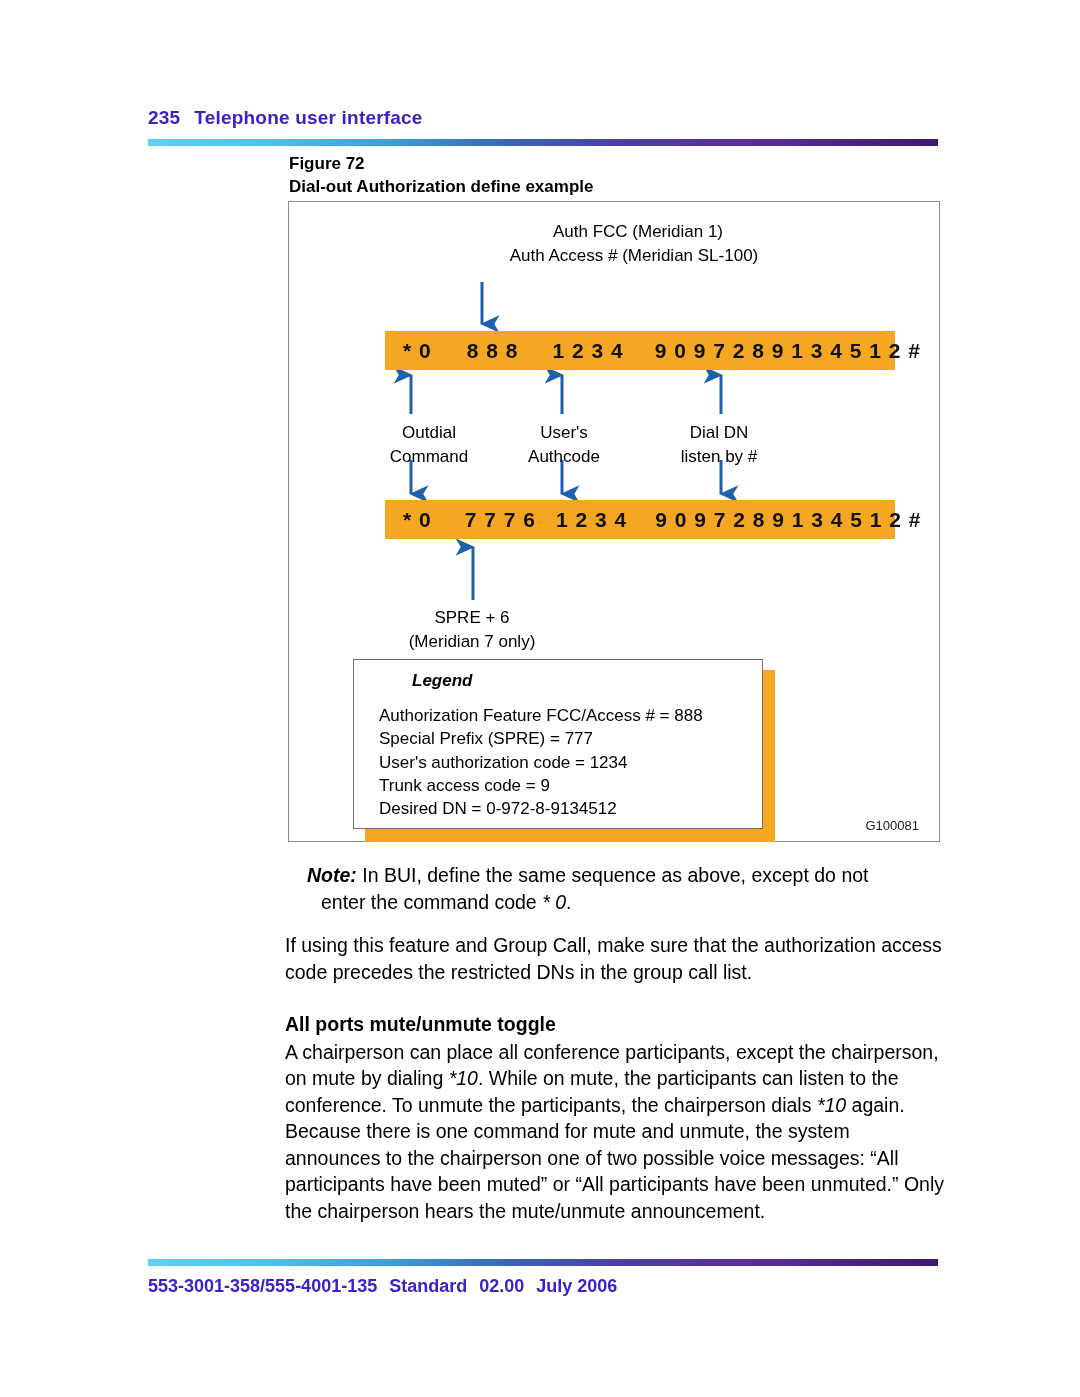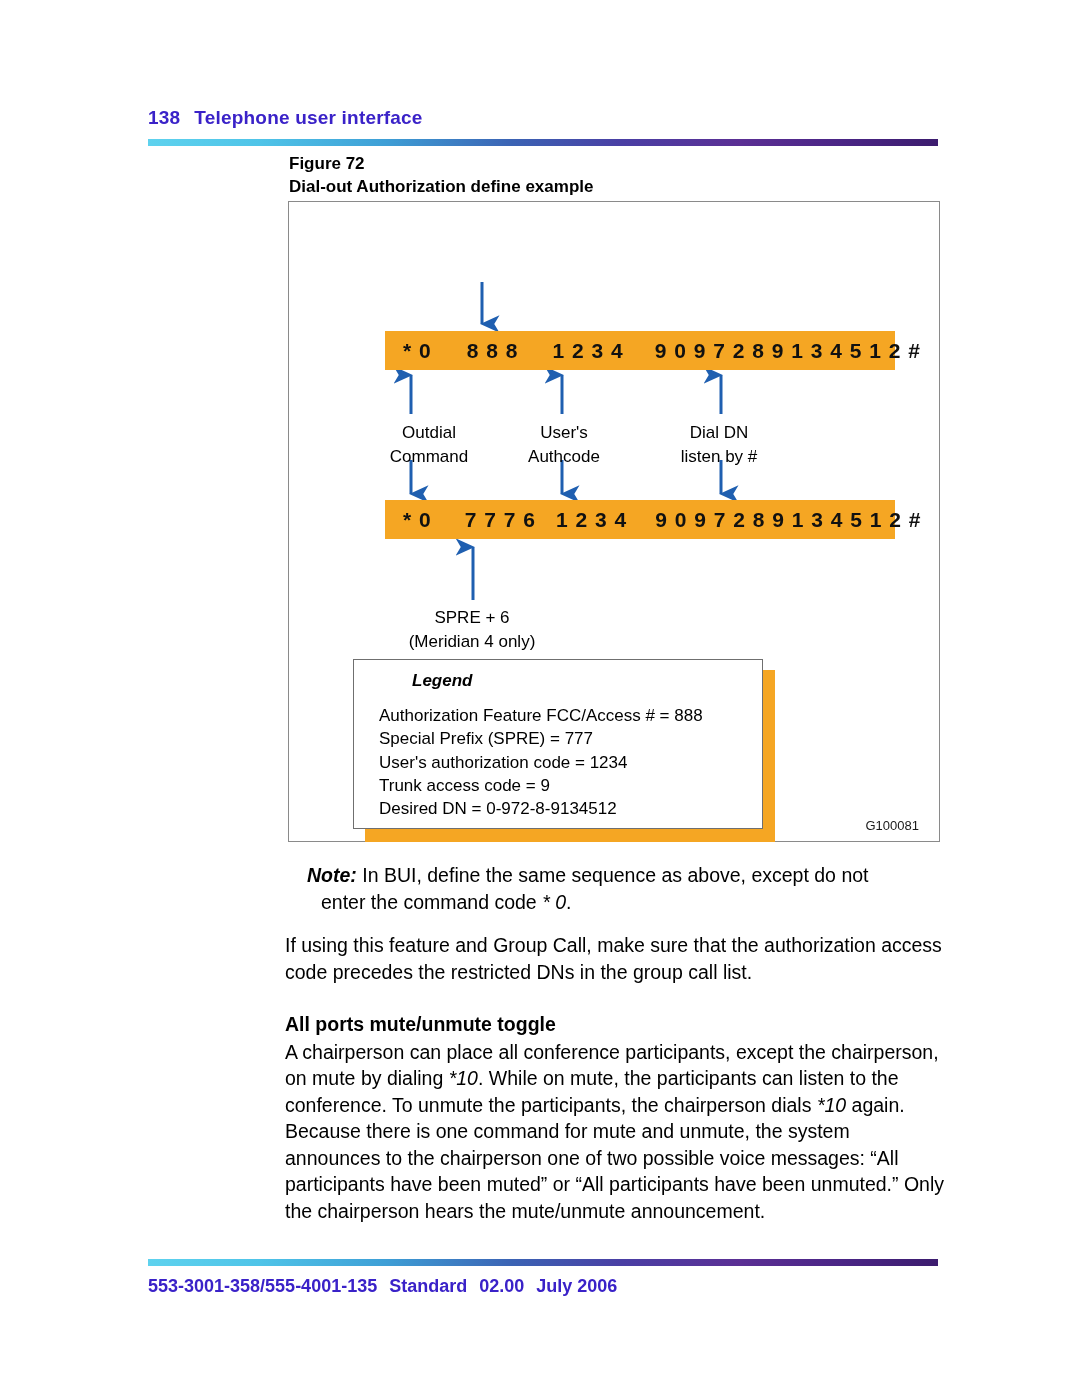--- a/index.html
+++ b/index.html
@@ -230,31 +230,35 @@
     font-weight: bold;
     color: #3A22C8;
     white-space: nowrap;
   }
   .page-footer .sp { display: inline-block; width: 12px; }
 </style>
 </head>
 <body>
 
 <div class="page-header">
-  <span class="pg-num">138</span><span>Telephone user interface</span>
+  <span class="pg-num">235</span><span>Telephone user interface</span>
 </div>
 <div class="rule-top"></div>
 
 <div class="fig-caption">
   <div>Figure 72</div>
   <div>Dial-out Authorization define example</div>
 </div>
 
 <div class="fig-frame">
 
+  <div class="top-callout">
+    <span class="ln ln1">Auth FCC (Meridian 1)</span>
+    <span class="ln ln2">Auth Access # (Meridian SL-100)</span>
+  </div>
 
   <svg class="arrow-layer" viewBox="0 0 652 641">
     <defs>
       <marker id="ahDown" viewBox="0 0 12 12" refX="6" refY="10" markerWidth="7" markerHeight="7" orient="auto">
         <path d="M1,0 L6,11 L11,0 L6,3 Z" fill="#1F5FB0"></path>
       </marker>
       <marker id="ahUp" viewBox="0 0 12 12" refX="6" refY="10" markerWidth="7" markerHeight="7" orient="auto">
         <path d="M1,0 L6,11 L11,0 L6,3 Z" fill="#1F5FB0"></path>
       </marker>
     </defs>
@@ -294,21 +298,21 @@
 
   <div class="dial-bar bar-2">
     <span class="seg seg-cmd">* 0</span>
     <span class="seg seg-spre">7 7 7 6</span>
     <span class="seg seg-auth">1 2 3 4</span>
     <span class="seg seg-dn">9 0 9 7 2 8 9 1 3 4 5 1 2 #</span>
   </div>
 
   <div class="spre-label">
     <div>SPRE + 6</div>
-    <div>(Meridian 4 only)</div>
+    <div>(Meridian 7 only)</div>
   </div>
 
   <div class="legend-shadow"></div>
   <div class="legend-box">
     <div class="legend-title">Legend</div>
     <div class="legend-list">
       <div>Authorization Feature FCC/Access # = 888</div>
       <div>Special Prefix (SPRE) = 777</div>
       <div>User's authorization code = 1234</div>
       <div>Trunk access code = 9</div>

